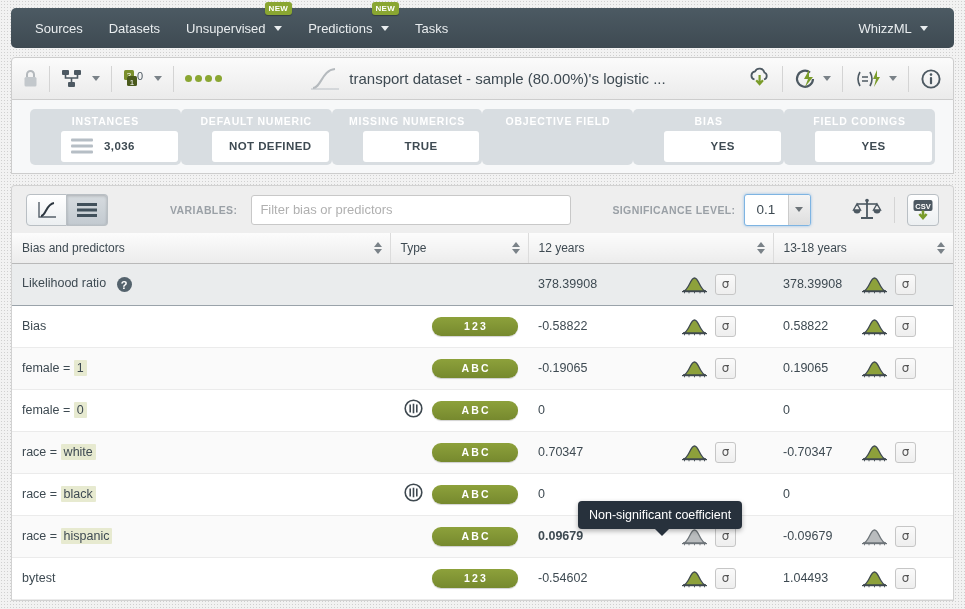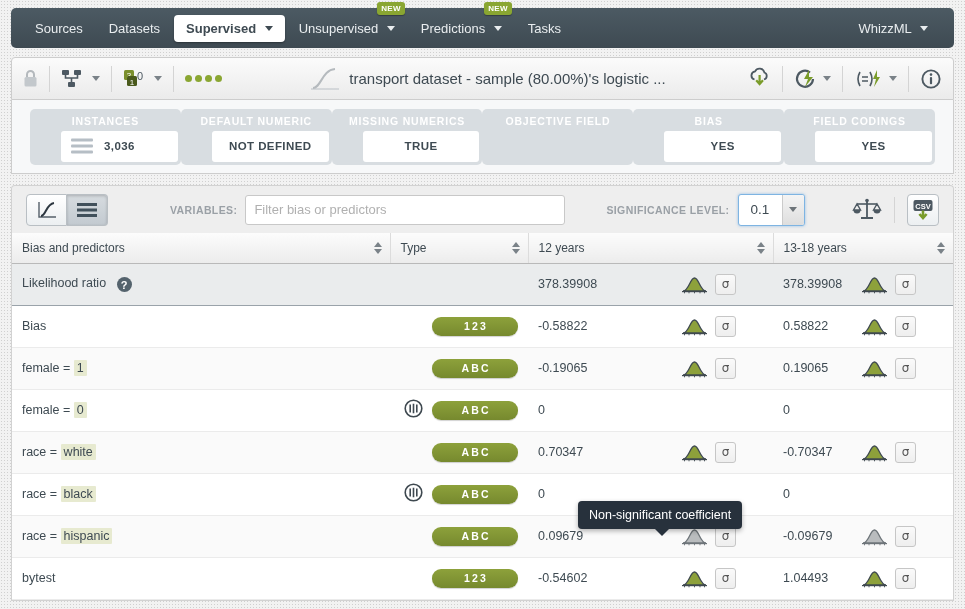--- a/index.html
+++ b/index.html
@@ -322,24 +322,20 @@
 </style>
 </head>
 <body>
 
 <div class="topnav">
   <div class="nav-item">
     <span>Sources</span>
   </div>
   <div class="nav-item">
     <span>Datasets</span>
-  </div>
-  <div class="nav-item active">
-    <span>Supervised</span>
-    <span class="caret-dn"></span>
   </div>
   <div class="nav-item">
     <span class="newbadge">NEW</span>
     <span>Unsupervised</span>
     <span class="caret-dn"></span>
   </div>
   <div class="nav-item">
     <span class="newbadge">NEW</span>
     <span>Predictions</span>
     <span class="caret-dn"></span>
@@ -474,21 +470,21 @@
       </svg>
     </div>
     <div class="vt-btn active">
       <svg width="24" height="18" viewBox="0 0 24 18">
         <rect x="2" y="2" width="20" height="3" fill="#41505b"></rect>
         <rect x="2" y="7.5" width="20" height="3" fill="#41505b"></rect>
         <rect x="2" y="13" width="20" height="3" fill="#41505b"></rect>
       </svg>
     </div>
   </div>
-  <div class="ctrl-label" style="margin-left:62px;margin-right:8px;">VARIABLES:</div>
+  <div class="ctrl-label" style="margin-left:62px;margin-right:14px;">VARIABLES:</div>
   <input class="filter-input" type="text" value="" placeholder="Filter bias or predictors" style="">
   <div class="ctrl-label" style="margin-left:41px;margin-right:8px;">SIGNIFICANCE LEVEL:</div>
   <div class="siglevel">
     <div class="val">0.1</div>
     <div class="arrow">
       <span style="display:block;width:0;height:0;border-left:4px solid transparent;border-right:4px solid transparent;border-top:5px solid #6d7479;"></span>
     </div>
   </div>
   <div style="flex:1"></div>
   <div class="ic-btn" style="margin-right:12px;">
@@ -738,21 +734,21 @@
         <tr class="alt">
           <td><span>race</span> <span>=</span> <span class="hl">hispanic</span></td>
           <td class="typecell">
             <div style="display:flex;align-items:center;">
               <div style="width:38px;text-align:center;"></div>
               <span class="typepill">ABC</span>
             </div>
           </td>
           <td>
             <div style="display:flex;align-items:center;">
-              <span style="width:143px;">0.09679</span>
+              <span style="width:143px;font-weight:bold;">0.09679</span>
               <div class="iconrow">
                 <svg width="27" height="19" viewBox="0 0 27 19">
                   <path d="M2 16 C8 16, 9 3, 13.5 3 C18 3, 19 16, 25 16 Z" fill="#b9bcbe" stroke="#6d7479" stroke-width="1.3"></path>
                   <path d="M1 16.6 H26" stroke="#6d7479" stroke-width="1.2"></path>
                   <path d="M3.5 16.6 V18.3 M8 16.6 V18.3 M13.5 16.6 V18.3 M19 16.6 V18.3 M23.5 16.6 V18.3" stroke="#6d7479" stroke-width="0.9"></path>
                 </svg>
                 <div class="sigma-btn">σ</div>
               </div>
             </div>
           </td>

